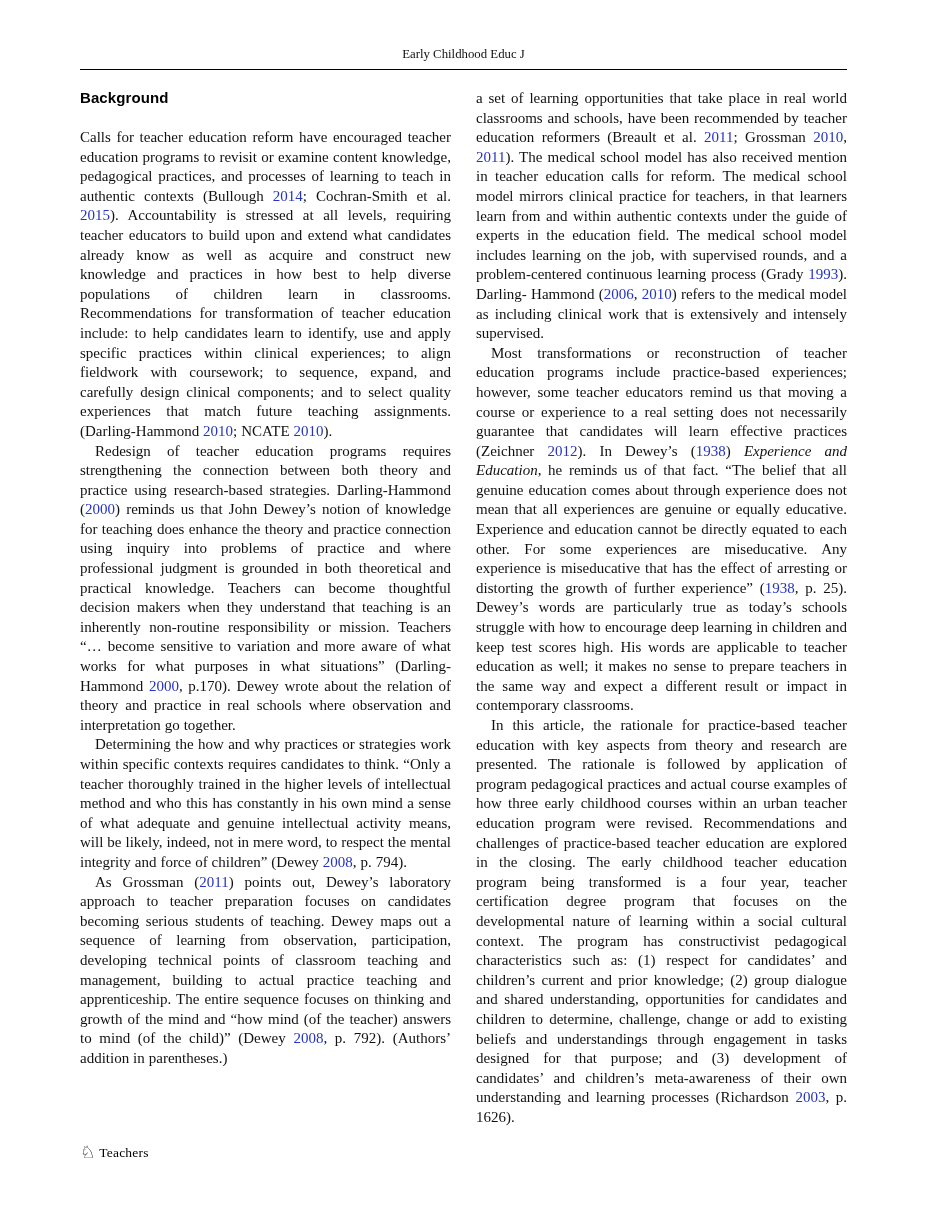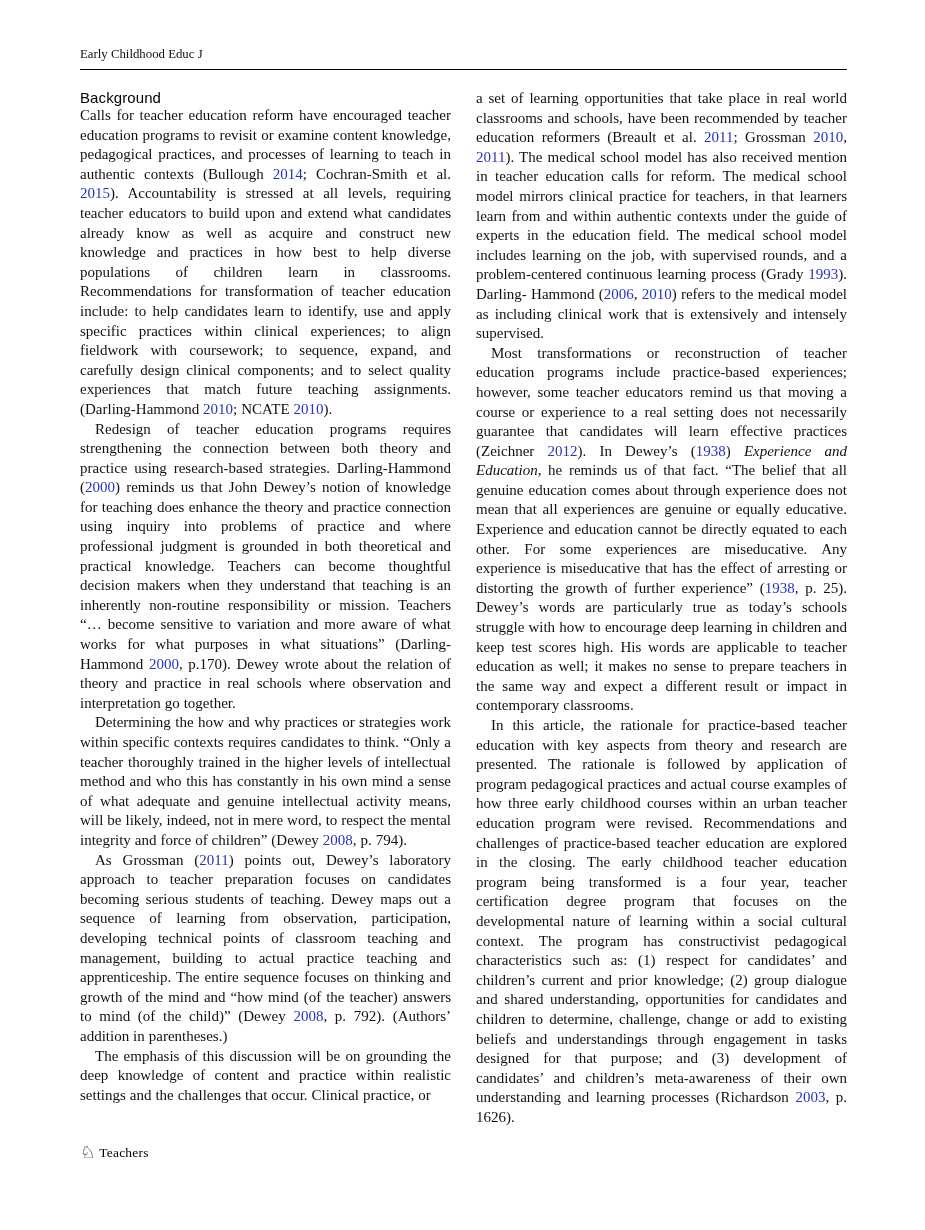--- a/index.html
+++ b/index.html
@@ -11,43 +11,44 @@
     background: #ffffff;
     color: #111111;
     font-family: "Liberation Serif", serif;
     overflow: hidden;
   }
   .running-head {
     position: absolute;
     top: 47px;
     left: 80px;
     width: 767px;
-    text-align: left;
+    text-align: center;
     font-size: 12.8px;
     color: #111111;
     padding-bottom: 7px;
     border-bottom: 1.3px solid #000000;
   }
   .content {
     position: absolute;
     top: 89px;
     left: 80px;
     width: 767px;
     display: flex;
     gap: 25px;
   }
   .column {
     width: 371px;
     flex: 0 0 371px;
   }
   .section-heading {
     font-family: "Liberation Sans", sans-serif;
     font-size: 15px;
-    font-weight: normal;
+    font-weight: bold;
     color: #000000;
+    margin-bottom: 22px;
     letter-spacing: 0.1px;
   }
   .para {
     font-size: 15px;
     line-height: 19.6px;
     text-align: justify;
     hyphens: auto;
     -webkit-hyphens: auto;
     word-spacing: 0.2px;
   }
@@ -82,21 +83,20 @@
 
   <div class="running-head">Early Childhood Educ J</div>
 
   <div class="content">
     <div class="column">
         <h2 class="section-heading">Background</h2>
         <p class="para"><span>Calls for teacher education reform have encouraged teacher education programs to revisit or examine content knowledge, pedagogical practices, and processes of learning to teach in authentic contexts (Bullough </span><span class="cite-link">2014</span><span>; Cochran-Smith et al. </span><span class="cite-link">2015</span><span>). Accountability is stressed at all levels, requiring teacher educators to build upon and extend what candidates already know as well as acquire and construct new knowledge and practices in how best to help diverse populations of children learn in classrooms. Recommendations for transformation of teacher education include: to help candidates learn to identify, use and apply specific practices within clinical experiences; to align fieldwork with coursework; to sequence, expand, and carefully design clinical components; and to select quality experiences that match future teaching assignments. (Darling-Hammond </span><span class="cite-link">2010</span><span>; NCATE </span><span class="cite-link">2010</span><span>).</span></p>
         <p class="para indent"><span>Redesign of teacher education programs requires strengthening the connection between both theory and practice using research-based strategies. Darling-Hammond (</span><span class="cite-link">2000</span><span>) reminds us that John Dewey’s notion of knowledge for teaching does enhance the theory and practice connection using inquiry into problems of practice and where professional judgment is grounded in both theoretical and practical knowledge. Teachers can become thoughtful decision makers when they understand that teaching is an inherently non-routine responsibility or mission. Teachers “… become sensitive to variation and more aware of what works for what purposes in what situations” (Darling-Hammond </span><span class="cite-link">2000</span><span>, p.170). Dewey wrote about the relation of theory and practice in real schools where observation and interpretation go together.</span></p>
         <p class="para indent"><span>Determining the how and why practices or strategies work within specific contexts requires candidates to think. “Only a teacher thoroughly trained in the higher levels of intellectual method and who this has constantly in his own mind a sense of what adequate and genuine intellectual activity means, will be likely, indeed, not in mere word, to respect the mental integrity and force of children” (Dewey </span><span class="cite-link">2008</span><span>, p. 794).</span></p>
         <p class="para indent"><span>As Grossman (</span><span class="cite-link">2011</span><span>) points out, Dewey’s laboratory approach to teacher preparation focuses on candidates becoming serious students of teaching. Dewey maps out a sequence of learning from observation, participation, developing technical points of classroom teaching and management, building to actual practice teaching and apprenticeship. The entire sequence focuses on thinking and growth of the mind and “how mind (of the teacher) answers to mind (of the child)” (Dewey </span><span class="cite-link">2008</span><span>, p. 792). (Authors’ addition in parentheses.)</span></p>
-        <p class="para indent"><span>The emphasis of this discussion will be on grounding the deep knowledge of content and practice within realistic settings and the challenges that occur. Clinical practice, or</span></p>
       </div>
     <div class="column">
         <p class="para"><span>a set of learning opportunities that take place in real world classrooms and schools, have been recommended by teacher education reformers (Breault et al. </span><span class="cite-link">2011</span><span>; Grossman </span><span class="cite-link">2010</span><span>, </span><span class="cite-link">2011</span><span>). The medical school model has also received mention in teacher education calls for reform. The medical school model mirrors clinical practice for teachers, in that learners learn from and within authentic contexts under the guide of experts in the education field. The medical school model includes learning on the job, with supervised rounds, and a problem-centered continuous learning process (Grady </span><span class="cite-link">1993</span><span>). Darling- Hammond (</span><span class="cite-link">2006</span><span>, </span><span class="cite-link">2010</span><span>) refers to the medical model as including clinical work that is extensively and intensely supervised.</span></p>
         <p class="para indent"><span>Most transformations or reconstruction of teacher education programs include practice-based experiences; however, some teacher educators remind us that moving a course or experience to a real setting does not necessarily guarantee that candidates will learn effective practices (Zeichner </span><span class="cite-link">2012</span><span>). In Dewey’s (</span><span class="cite-link">1938</span><span>) </span><span class="italic">Experience and Education</span><span>, he reminds us of that fact. “The belief that all genuine education comes about through experience does not mean that all experiences are genuine or equally educative. Experience and education cannot be directly equated to each other. For some experiences are miseducative. Any experience is miseducative that has the effect of arresting or distorting the growth of further experience” (</span><span class="cite-link">1938</span><span>, p. 25). Dewey’s words are particularly true as today’s schools struggle with how to encourage deep learning in children and keep test scores high. His words are applicable to teacher education as well; it makes no sense to prepare teachers in the same way and expect a different result or impact in contemporary classrooms.</span></p>
         <p class="para indent"><span>In this article, the rationale for practice-based teacher education with key aspects from theory and research are presented. The rationale is followed by application of program pedagogical practices and actual course examples of how three early childhood courses within an urban teacher education program were revised. Recommendations and challenges of practice-based teacher education are explored in the closing. The early childhood teacher education program being transformed is a four year, teacher certification degree program that focuses on the developmental nature of learning within a social cultural context. The program has constructivist pedagogical characteristics such as: (1) respect for candidates’ and children’s current and prior knowledge; (2) group dialogue and shared understanding, opportunities for candidates and children to determine, challenge, change or add to existing beliefs and understandings through engagement in tasks designed for that purpose; and (3) development of candidates’ and children’s meta-awareness of their own understanding and learning processes (Richardson </span><span class="cite-link">2003</span><span>, p. 1626).</span></p>
       </div>
   </div>
 
   <div class="page-footer">
     <span class="springer-icon">♘</span>

